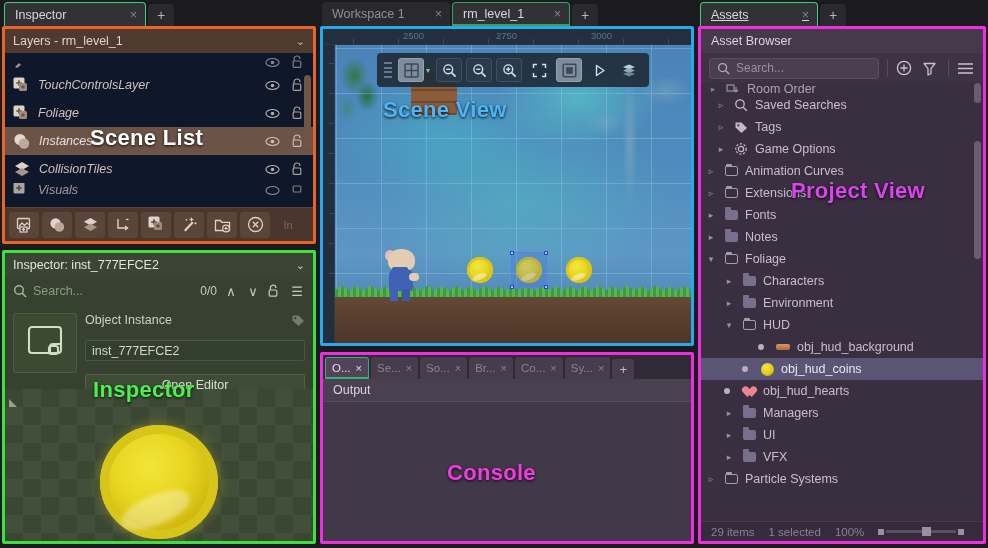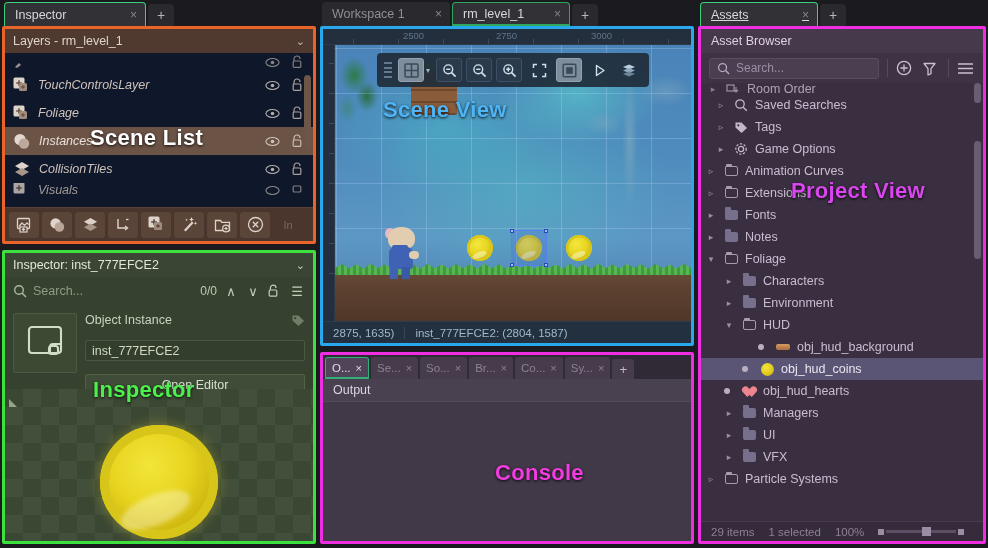--- a/index.html
+++ b/index.html
@@ -703,24 +703,20 @@
             <svg width="16" height="15" viewBox="0 0 16 15">
                 <path d="M2 4 L8 1.5 L14 4 L8 6.5 Z" fill="#b9cfe0"></path>
                 <path d="M2 7.5 L8 5 L14 7.5 L8 10 Z" fill="#8fa9bd"></path>
                 <path d="M2 11 L8 8.5 L14 11 L8 13.5 Z" fill="#6c8599"></path>
               </svg>
           </span>
         </div>
       </div>
     </div>
 
-    <div class="sv-status">
-      <span class="seg">2875, 1635)</span>
-      <span class="seg">inst_777EFCE2: (2804, 1587)</span>
-    </div>
   </div>
 
   <div id="console">
     <div class="cs-tabs">
       <div class="cs-tab active">
         <span>O...</span>
         <span class="x">×</span>
       </div>
       <div class="cs-tab">
         <span>Se...</span>
@@ -739,21 +735,21 @@
         <span class="x">×</span>
       </div>
       <div class="cs-tab">
         <span>Sy...</span>
         <span class="x">×</span>
       </div>
       <div class="cs-plus">+</div>
     </div>
     <div class="cs-title">Output</div>
     <div class="cs-body">
-      <div class="label-overlay" style="left:124px;top:58px;color:#f23ce0;text-shadow:0 1px 3px rgba(0,0,0,.85);margin-left:48px;">Console</div>
+      <div class="label-overlay" style="left:124px;top:58px;color:#f23ce0;text-shadow:0 1px 3px rgba(0,0,0,.85);">Console</div>
     </div>
   </div>
 
   <div id="assets">
     <div class="as-header">Asset Browser</div>
     <div class="as-search">
       <div class="as-field">
         <span>
           <svg width="13" height="13" viewBox="0 0 14 14">
               <circle cx="6" cy="6" r="4.3" fill="none" stroke="#b6a9bf" stroke-width="1.4"></circle>

